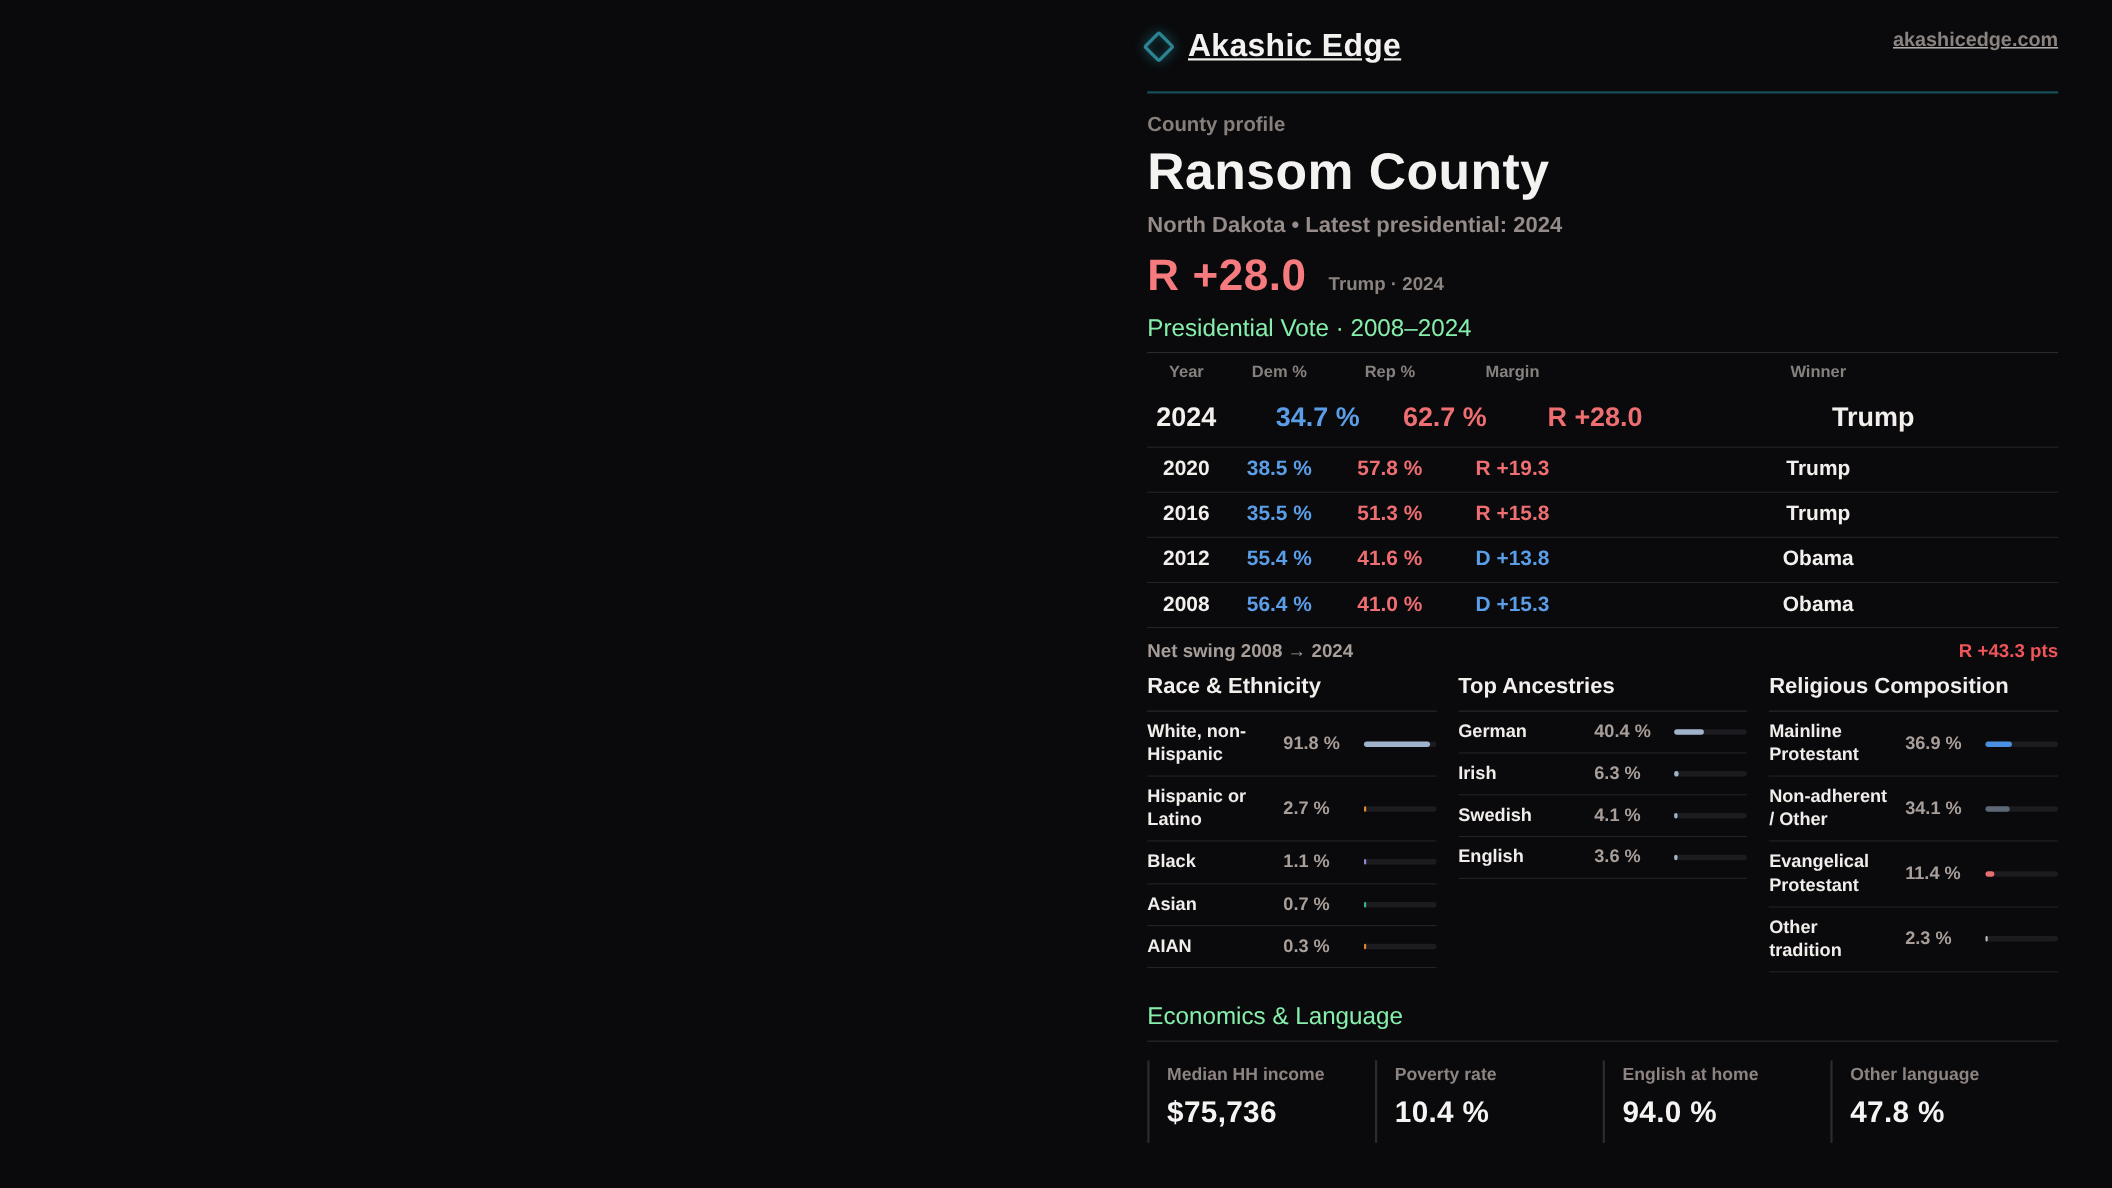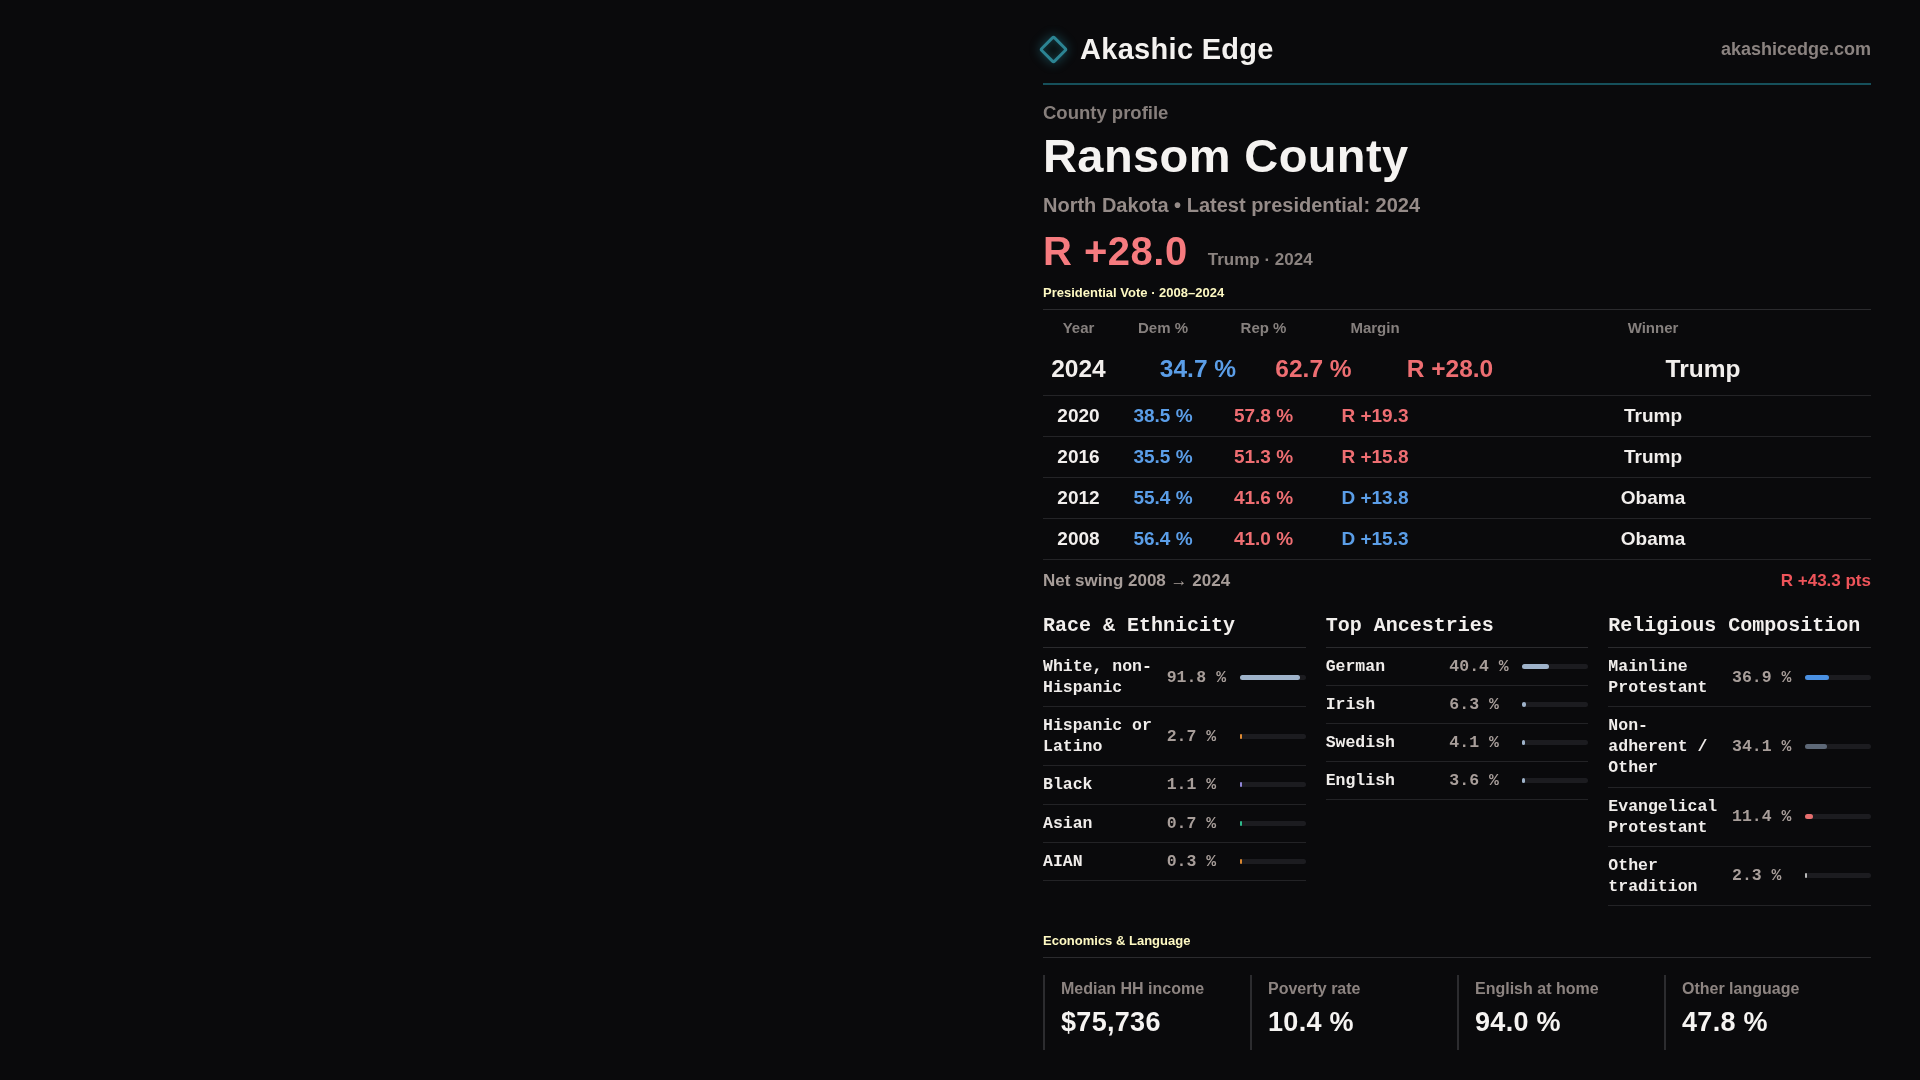--- a/index.html
+++ b/index.html
@@ -13,56 +13,56 @@
                border-radius:26px; overflow:hidden;
                box-shadow:0 0 26px rgba(36,150,172,.14), inset 0 0 18px rgba(36,150,172,.05); }
   .county-shape { position:absolute; left:5px; right:5px; top:83px; height:438px;
                   border:2px solid #871a1d; }
   .map-caption { margin-top:22px; text-align:center; font-size:20px; font-weight:600;
                  color:#b4a9a5; letter-spacing:.2px; }
 
   
   .profile { position:absolute; left:1043px; top:26px; width:828px; color:#f2efed; }
 
-  .brand-row { display:flex; justify-content:space-between; align-items:center; height:46px; }
+  .brand-row { display:flex; justify-content:space-between; align-items:flex-start; height:46px;text-decoration:underline; }
   .logo { display:flex; align-items:center; gap:16px; }
   .diamond { width:21px; height:21px; border:3px solid #2c8493; border-radius:3px;
              transform:rotate(45deg); background:#0b1517;
              box-shadow:0 0 12px rgba(44,160,180,.45), inset 0 0 6px rgba(44,160,180,.25); }
   .brand-name { font-size:29px; font-weight:700; color:#f4f2f0; letter-spacing:.3px; }
   .brand-domain { font-size:18px; font-weight:700; color:#8b8380; }
   .header-divider { height:2px; background:#16505b; margin-top:11px; }
 
   .eyebrow { margin-top:17px; font-size:18.5px; font-weight:600; color:#877f7c; }
   .county-title { margin-top:4px; font-size:47px; font-weight:700; color:#f5f3f1; letter-spacing:.4px; }
   .subtitle { margin-top:11px; font-size:20px; font-weight:600; color:#958b88; }
 
   .margin-row { margin-top:12px; display:flex; align-items:baseline; gap:20px; }
   .big-margin { font-size:40px; font-weight:700; color:#f67b7f; letter-spacing:.5px; }
   .margin-note { font-size:17px; font-weight:600; color:#8b8380; }
 
-  .section-title { font-size:13px; font-weight:700; color:#fef9c3; }
+  .section-title { font-size:22px; font-weight:400; color:#86efac; }
   .vote-title { margin-top:11px; }
   .rule { height:1px; background:#2b2b2e; margin-top:9px; }
 
   .vgrid { display:grid; grid-template-columns:71px 98px 103px 120px 1fr; align-items:center;text-align:center; }
   .vhead { padding:9px 0 7px; font-size:15px; font-weight:600; color:#86807e; }
   .vrow { padding:9px 0; border-top:1px solid #242427; font-size:19px; font-weight:700; }
   .vrow:first-child { border-top:none;gap:25px; }
   .vrow.emphasis { font-size:24.5px; padding:12px 0; }
   .vote-body { border-bottom:1px solid #242427; }
   .c-year,.c-winner { color:#f2efed; }
   .c-dem { }
   .c-rep { }
 
   .net-swing { display:flex; justify-content:space-between; align-items:center; padding:11px 0 9px; }
   .net-label { font-size:17px; font-weight:600; color:#a79d99; }
   .net-value { font-size:17px; font-weight:700; }
 
-  .demo-grid { display:grid; grid-template-columns:1fr 1fr 1fr; column-gap:20px; margin-top:14px;font-family:Liberation Mono, monospace; }
+  .demo-grid { display:grid; grid-template-columns:1fr 1fr 1fr; column-gap:20px; margin-top:2px; }
   .demo-title { font-size:20px; font-weight:700; color:#f2efed; padding-bottom:10px;
                 border-bottom:1px solid #2b2b2e; }
   .demo-row { display:grid; grid-template-columns:1fr 62px 66px; column-gap:11px; align-items:center;
               padding:8px 0; border-bottom:1px solid #232326; min-height:32px; }
   .demo-label { font-size:16.5px; font-weight:700; color:#f0edeb; line-height:1.28; }
   .demo-value { font-size:16.5px; font-weight:600; color:#a89e9a; white-space:nowrap; }
   .bar-track { height:5px; border-radius:3px; background:#1c1c20; position:relative; }
   .bar-fill { position:absolute; left:0; top:0; bottom:0; border-radius:3px; }
 
   .econ-title { margin-top:27px; }

